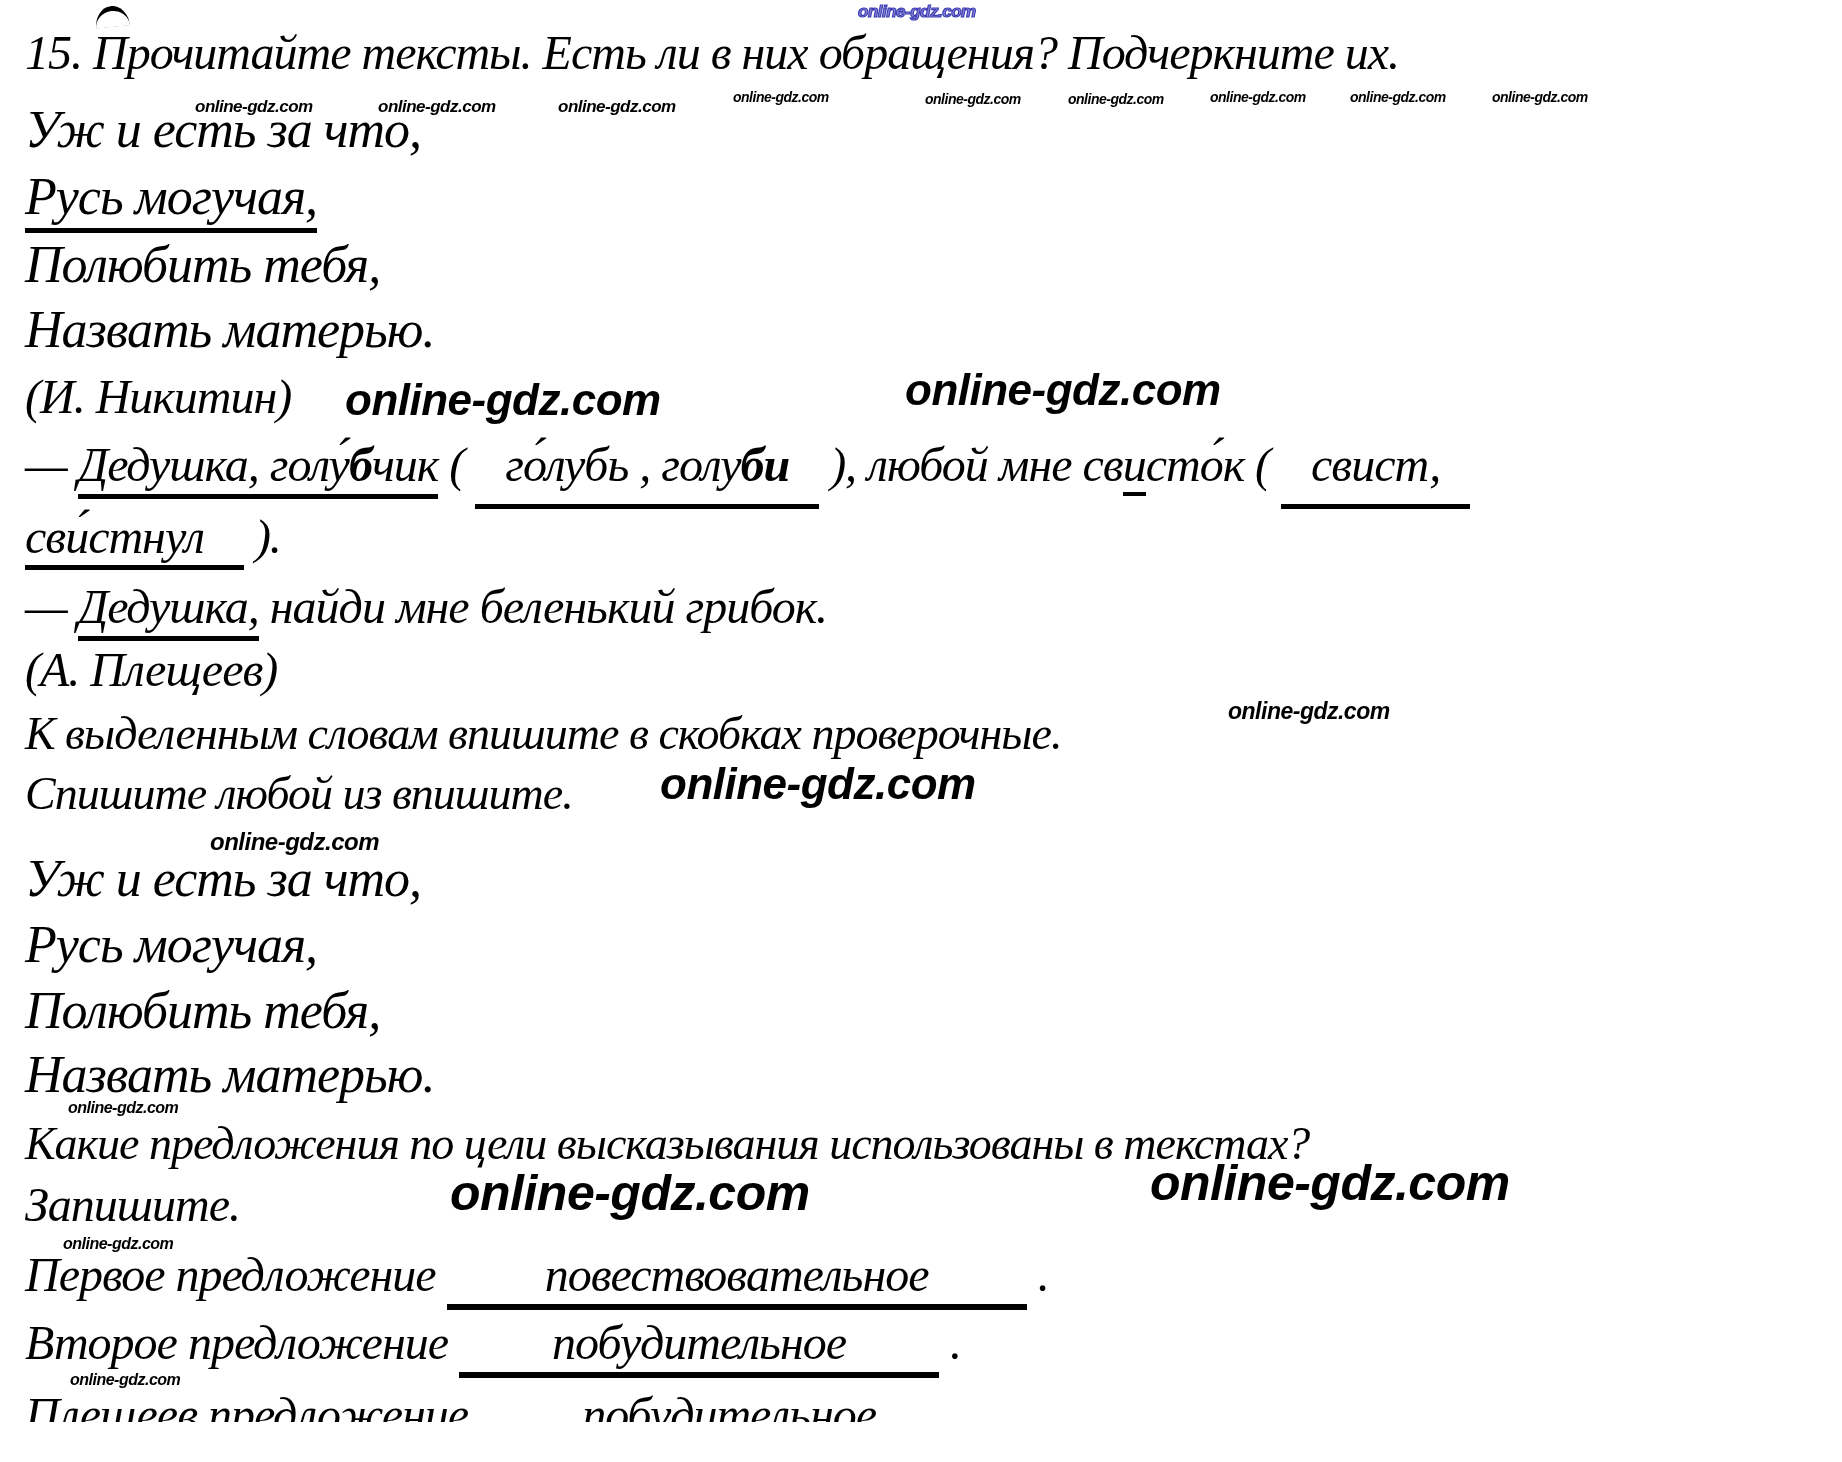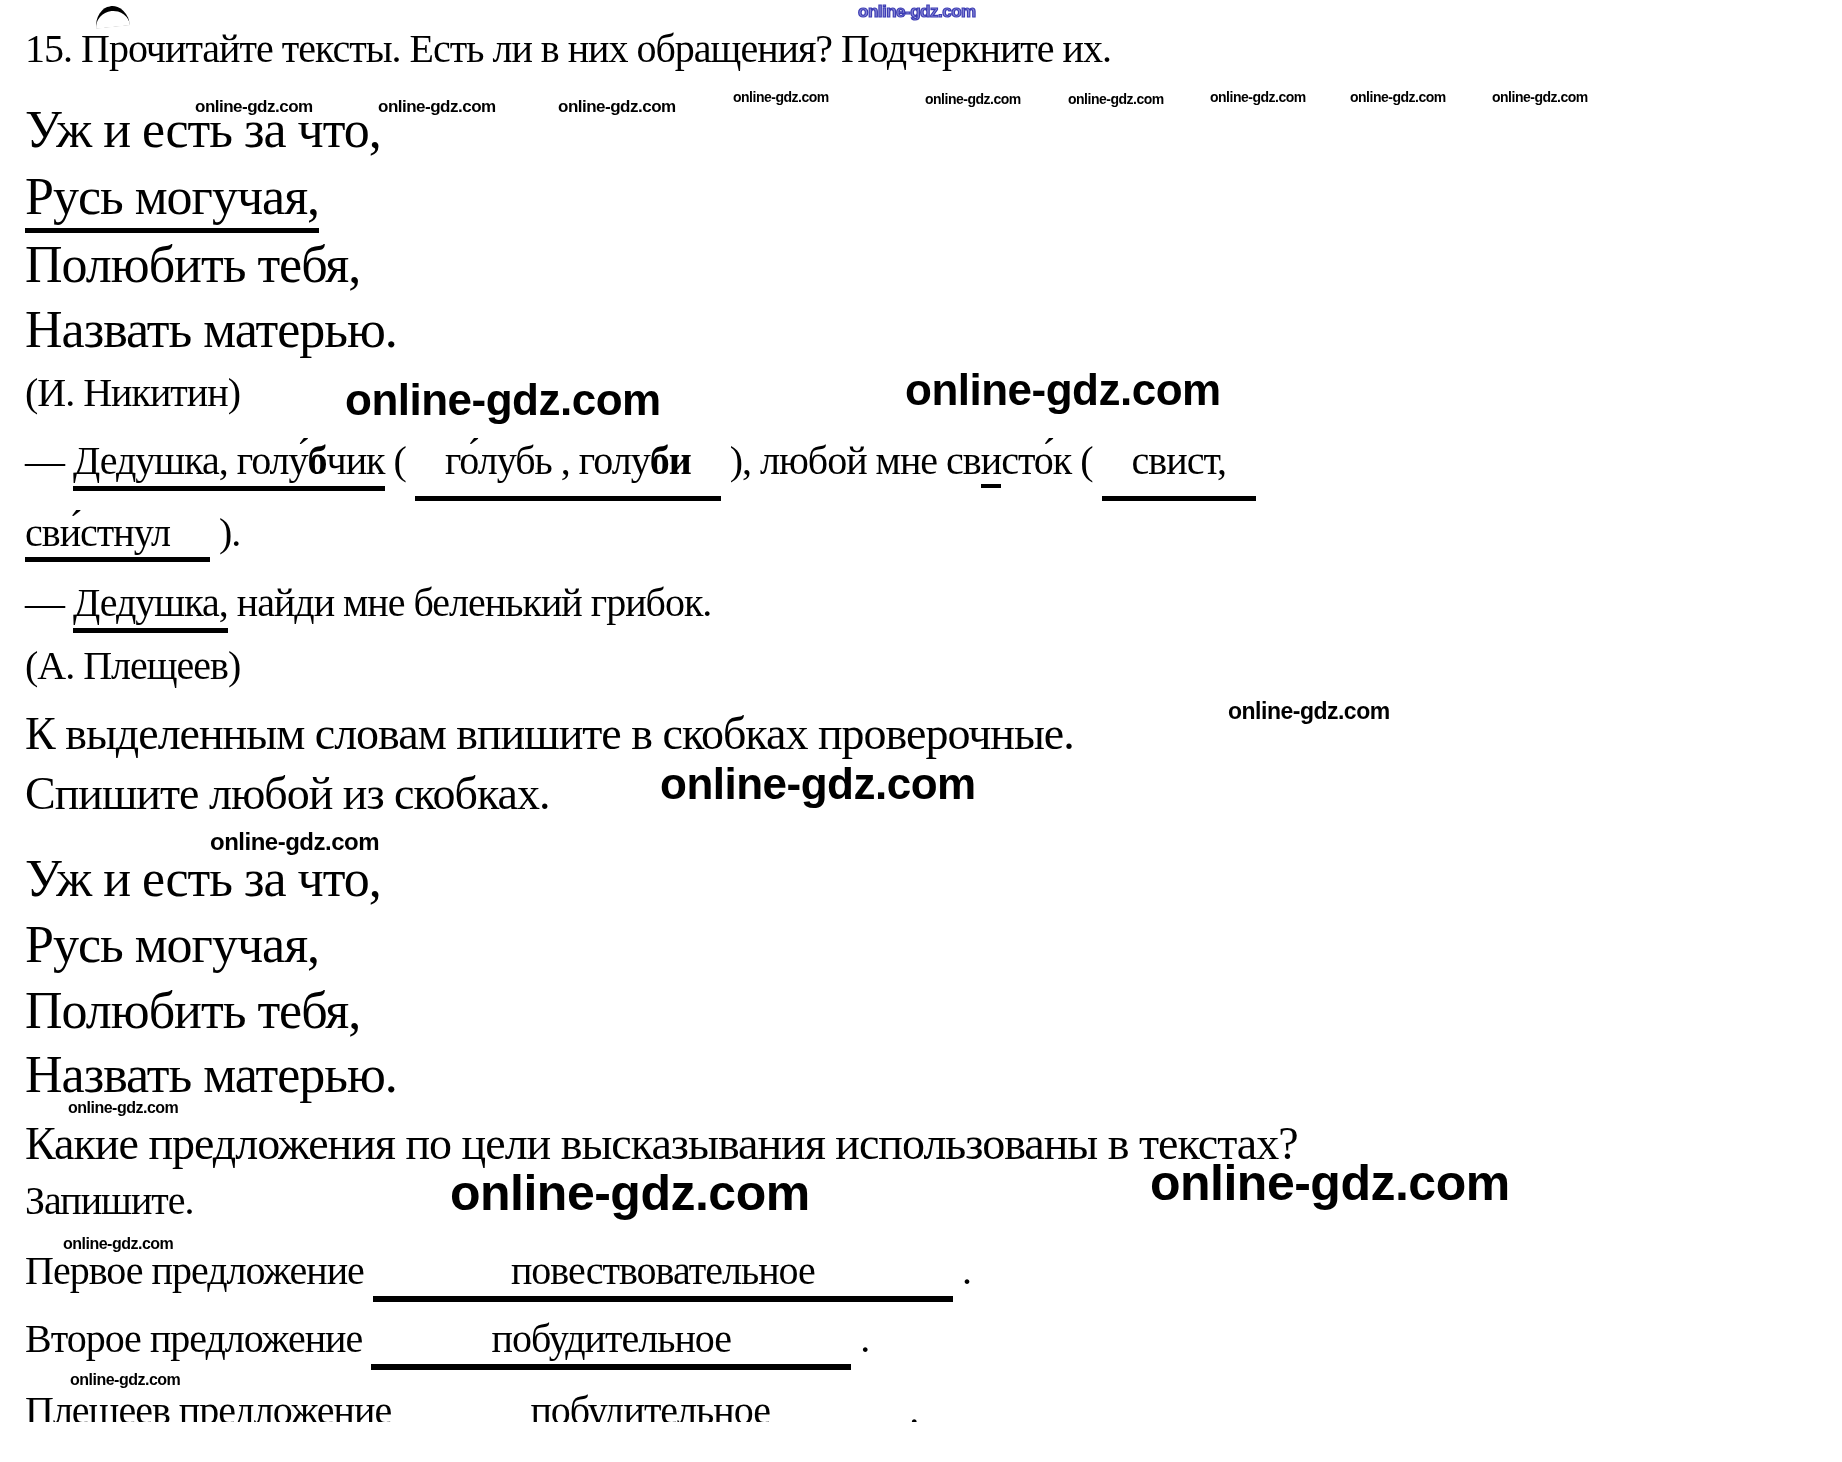--- a/index.html
+++ b/index.html
@@ -1,19 +1,19 @@
 <!DOCTYPE html>
 <html><head>
 <meta charset="utf-8">
 <style>
   html,body{margin:0;padding:0;background:#fff;}
   .page{position:relative;width:1842px;height:1422px;background:#ffffff;overflow:hidden;
-        font-family:"Liberation Serif","DejaVu Serif",serif;color:#000;}
+        font-family:"Liberation Serif","DejaVu Serif",serif;color:#000;font-style:italic;}
   .line{position:absolute;white-space:nowrap;line-height:1.05;letter-spacing:-1px;}
-  .t48{font-size:40px;}
+  .t48{font-size:48px;}
   .t46{font-size:46px;}
   .t52{font-size:52px;}
   .wm{position:absolute;font-family:"Liberation Sans","DejaVu Sans",sans-serif;
       font-weight:bold;color:#000;white-space:nowrap;letter-spacing:-0.5px;line-height:1;}
   .wm-blue{color:#8a8ad6;-webkit-text-stroke:1.2px #3c3cb4;font-weight:bold;}
   .u{border-bottom:5px solid #000;padding-bottom:3px;}
   .ul{border-bottom:4px solid #000;padding-bottom:1px;}
   .blank{display:inline-block;border-bottom:5px solid #000;padding:0 30px 14px 30px;}
   .ablank{display:inline-block;border-bottom:6px solid #000;text-align:center;padding:0 10px 4px 10px;}
   .bld{font-weight:bold;}
@@ -63,21 +63,21 @@
 
   <div class="line t48" style="left:25px;top:582px;">
     <span>— </span><span class="u">Дедушка,</span><span> найди мне беленький грибок.</span>
   </div>
 
   <div class="line t48" style="left:25px;top:645px;">(А. Плещеев)</div>
 
   <div class="line t46" style="left:25px;top:710px;">К выделенным словам впишите в скобках проверочные.</div>
   <span class="wm" style="left:1228px;top:700px;font-size:23px;">online-gdz.com</span>
 
-  <div class="line t46" style="left:25px;top:770px;">Спишите любой из скобках.</div>
+  <div class="line t46" style="left:25px;top:770px;">Спишите любой из впишите.</div>
   <span class="wm" style="left:660px;top:762px;font-size:44px;">online-gdz.com</span>
 
   <span class="wm" style="left:210px;top:830px;font-size:24px;">online-gdz.com</span>
 
   <div class="line t52" style="left:25px;top:852px;">Уж и есть за что,</div>
   <div class="line t52" style="left:25px;top:918px;">Русь могучая,</div>
   <div class="line t52" style="left:25px;top:984px;">Полюбить тебя,</div>
   <div class="line t52" style="left:25px;top:1048px;">Назвать матерью.</div>
 
   <span class="wm" style="left:68px;top:1100px;font-size:16px;">online-gdz.com</span>

